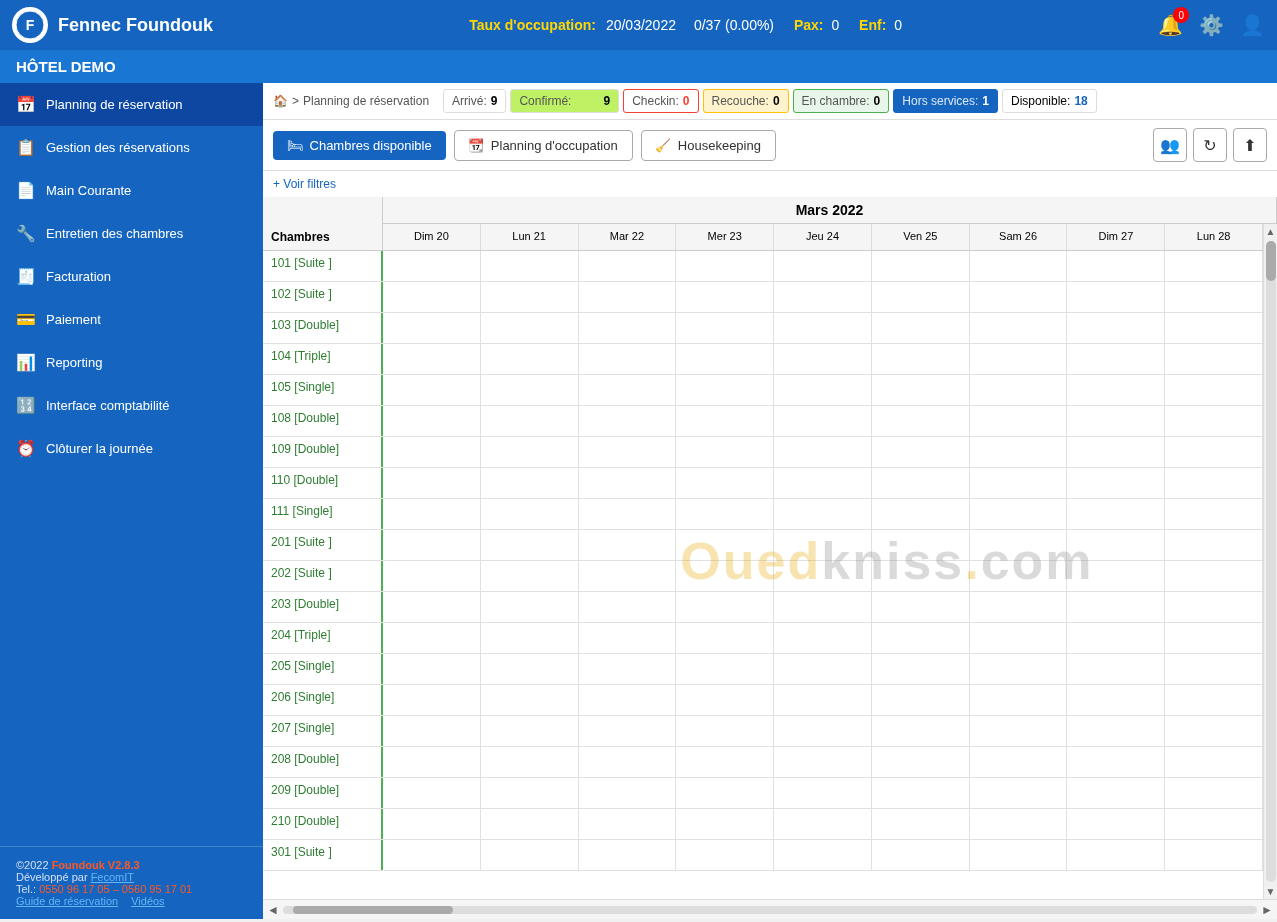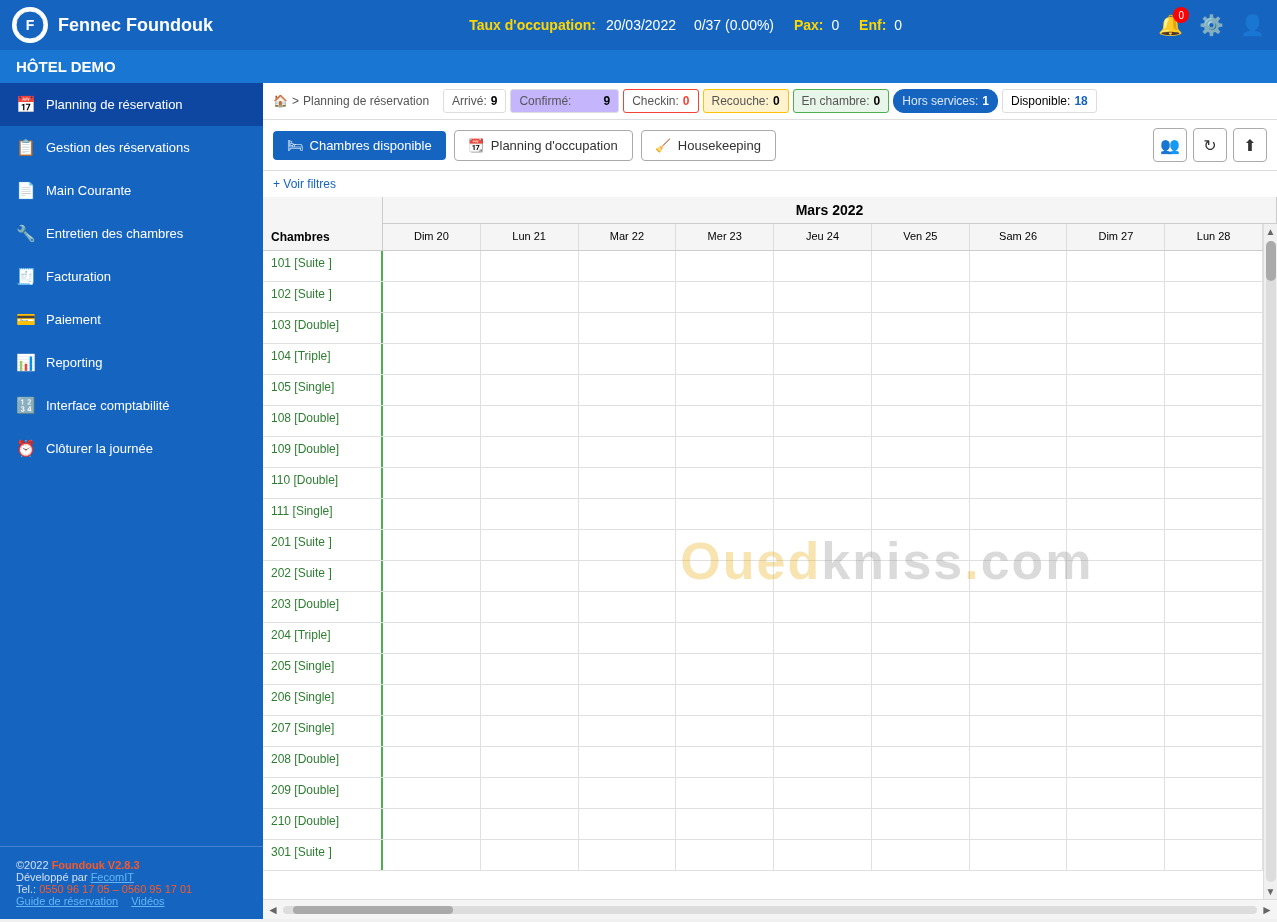--- a/index.html
+++ b/index.html
@@ -101,21 +101,21 @@
     .stat-box {
       display: flex; align-items: center; gap: 4px;
       padding: 4px 8px;
       border: 1px solid #ddd;
       border-radius: 3px;
       white-space: nowrap;
     }
     .stat-box .label { color: #555; }
     .stat-box .value { font-weight: bold; }
     .stat-arrive { background: white; }
-    .stat-confirme { background: #c4b5fd; gap: 32px; }
+    .stat-confirme { background: #bef264; gap: 32px; }
     .stat-checkin { background: white; }
     .stat-recouche { background: #fff3cd; }
     .stat-enchambre { background: #e8f5e9; }
 
     
     .toolbar {
       display: flex;
       align-items: center;
       padding: 8px 10px;
       background: white;
@@ -428,21 +428,21 @@
         <span class="value" style="color:#f44336;">0</span>
       </div>
       <div class="stat-box stat-recouche" style="background:#fff3cd;border-color:#ffc107;">
         <span class="label">Recouche:</span>
         <span class="value">0</span>
       </div>
       <div class="stat-box stat-enchambre" style="background:#e8f5e9;border-color:#4caf50;">
         <span class="label">En chambre:</span>
         <span class="value">0</span>
       </div>
-      <div class="stat-box" style="background:#1565c0;color:white;border-color:#1565c0;border-radius:11px;">
+      <div class="stat-box" style="background:#1565c0;color:white;border-color:#1565c0;">
         <span style="color:rgba(255,255,255,0.85);">Hors services:</span>
         <span style="color:white;font-weight:bold;">1</span>
       </div>
       <div class="stat-box">
         <span>Disponible:</span>
         <span style="font-weight:bold;color:#1565c0;">18</span>
       </div>
     </div>
 
     <div class="toolbar">

